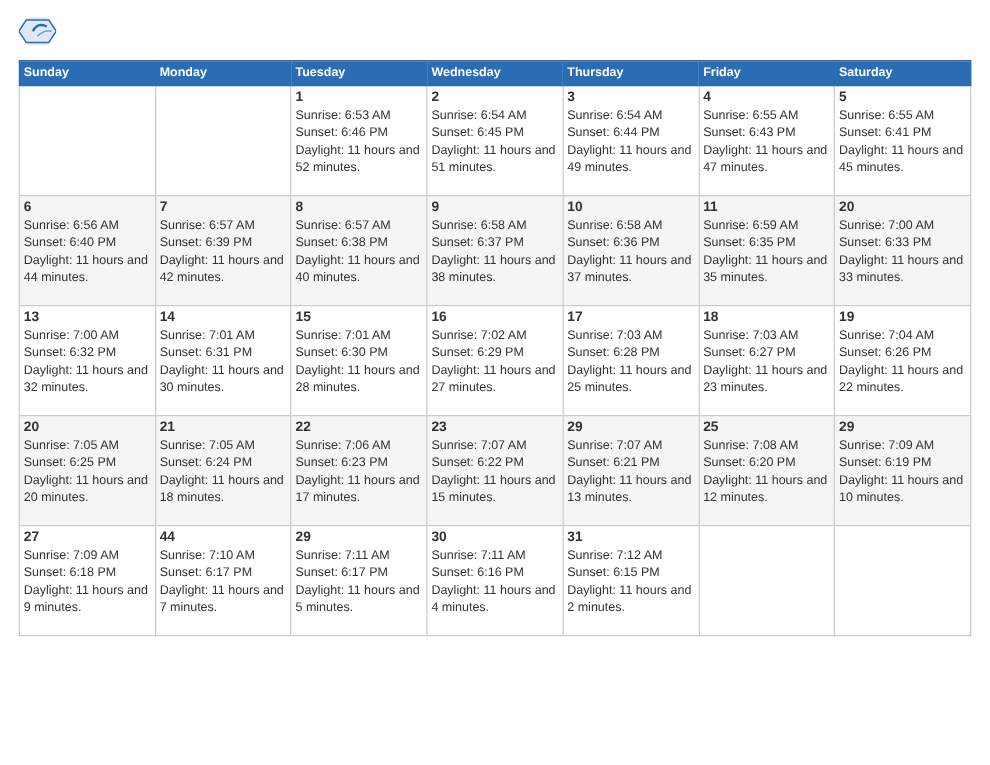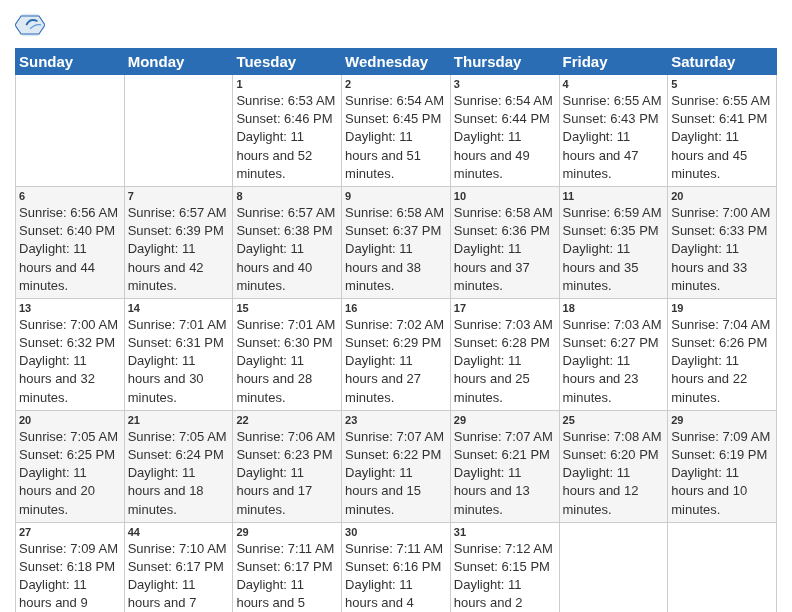--- a/index.html
+++ b/index.html
@@ -58,21 +58,21 @@
       color: #555;
     }
     .calendar {
       width: 100%;
       border-collapse: collapse;
       table-layout: fixed;
     }
     .calendar th {
       background: #2a6db5;
       color: #fff;
-      font-size: 15px;
+      font-size: 10px;
       padding: 4px 3px;
       text-align: left;
       border: 1px solid #2a6db5;
     }
     .calendar td {
       border: 1px solid #ccc;
       vertical-align: top;
       padding: 3px 3px;
       font-size: 9.5px;
       color: #333;
@@ -82,21 +82,21 @@
     .calendar tr:nth-child(even) td {
       background: #f5f5f5;
     }
     .day-number {
       font-size: 11px;
       font-weight: bold;
       margin-bottom: 2px;
       display: block;
     }
     .day-info {
-      font-size: 13px;
+      font-size: 10px;
       line-height: 1.4;
       color: #333;
     }
     .empty-cell {
       background: #fff !important;
     }
   </style>
 </head>
 <body>
 

